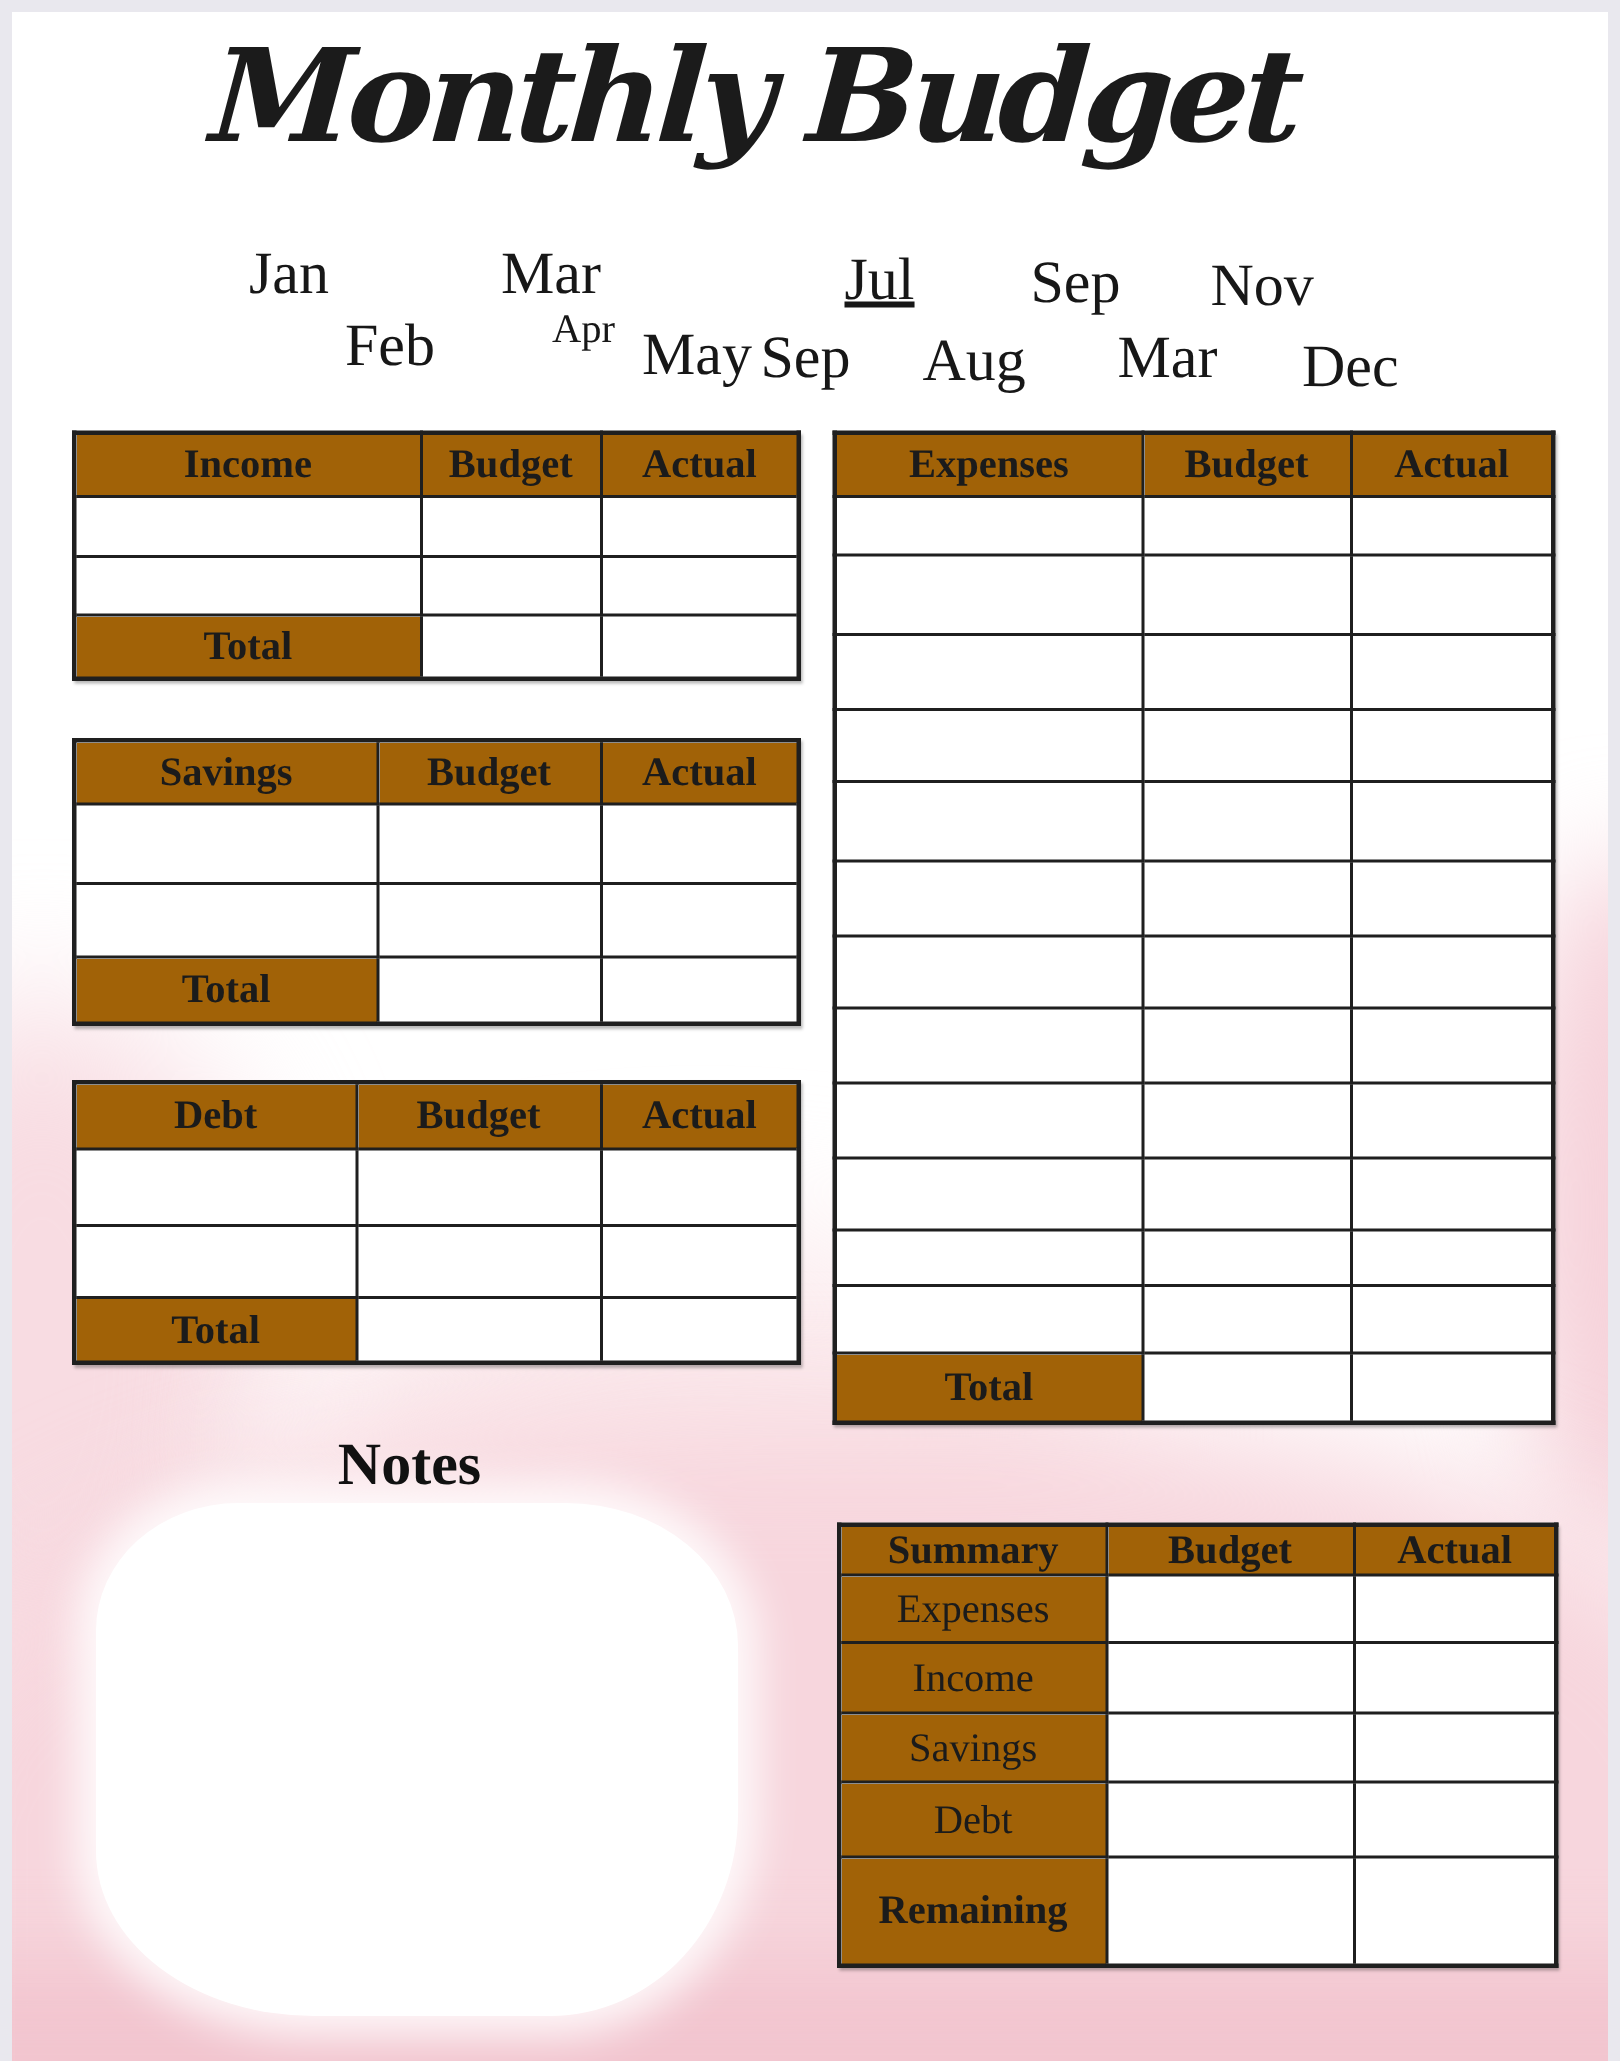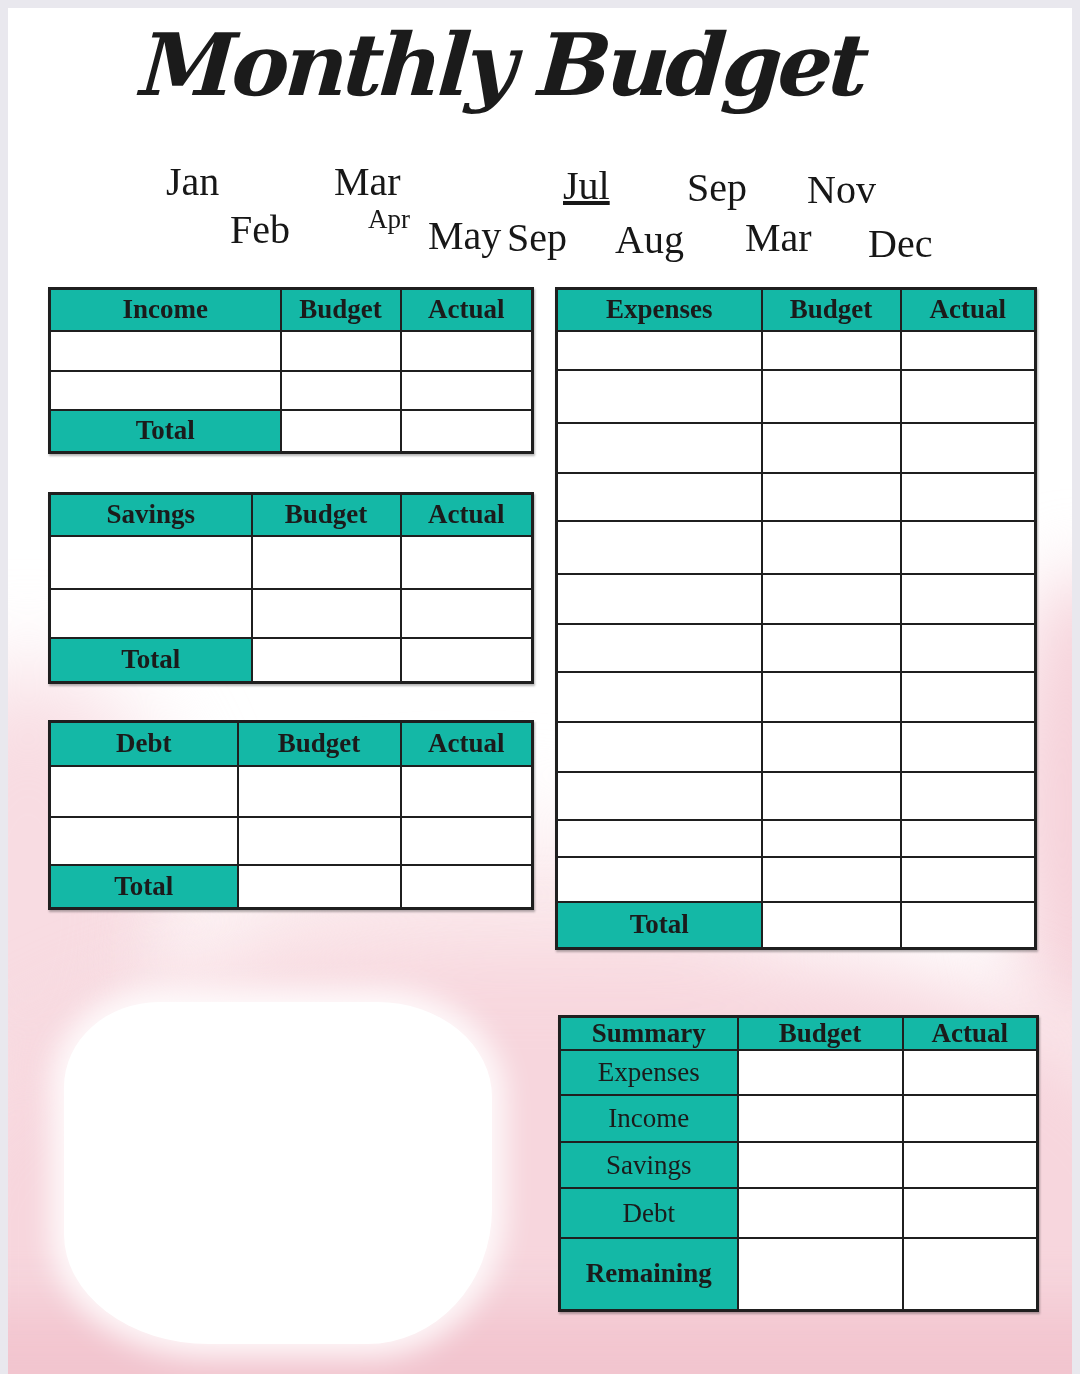--- a/index.html
+++ b/index.html
@@ -43,21 +43,21 @@
     border-collapse:collapse; table-layout:fixed;
     background:#ffffff;
     box-shadow:1px 2px 2px rgba(40,40,40,0.35);
   }
   .tbl td {
     border:2px solid #1f1f1f;
     padding:0; text-align:center; vertical-align:middle;
     font-size:27px; overflow:hidden;
   }
   .tbl table { border:3px solid #1f1f1f; }
-  .pink { background:#14b8a6; }
+  .pink { background:#a16207; }
   .bold { font-weight:bold; }
   
   .notes-title {
     position:absolute; left:150px; top:944px; width:230px; z-index:4;
     text-align:center; font-size:40px; font-weight:bold; color:#111;
   }
   .notes-blob {
     position:absolute; left:56px; top:994px; width:428px; height:342px; z-index:2;
     background:#ffffff;
     border-radius:95px 115px 125px 145px / 85px 95px 135px 110px;
@@ -305,14 +305,15 @@
       <tr style="height:72px">
         <td class="pink bold">Remaining</td>
         <td></td>
             <td></td>
       </tr>
     </tbody>
       </table>
   </div>
 
   <div class="notes-blob"></div>
+  <div class="notes-title">Notes</div>
 
 </div>
 
 </body></html>

